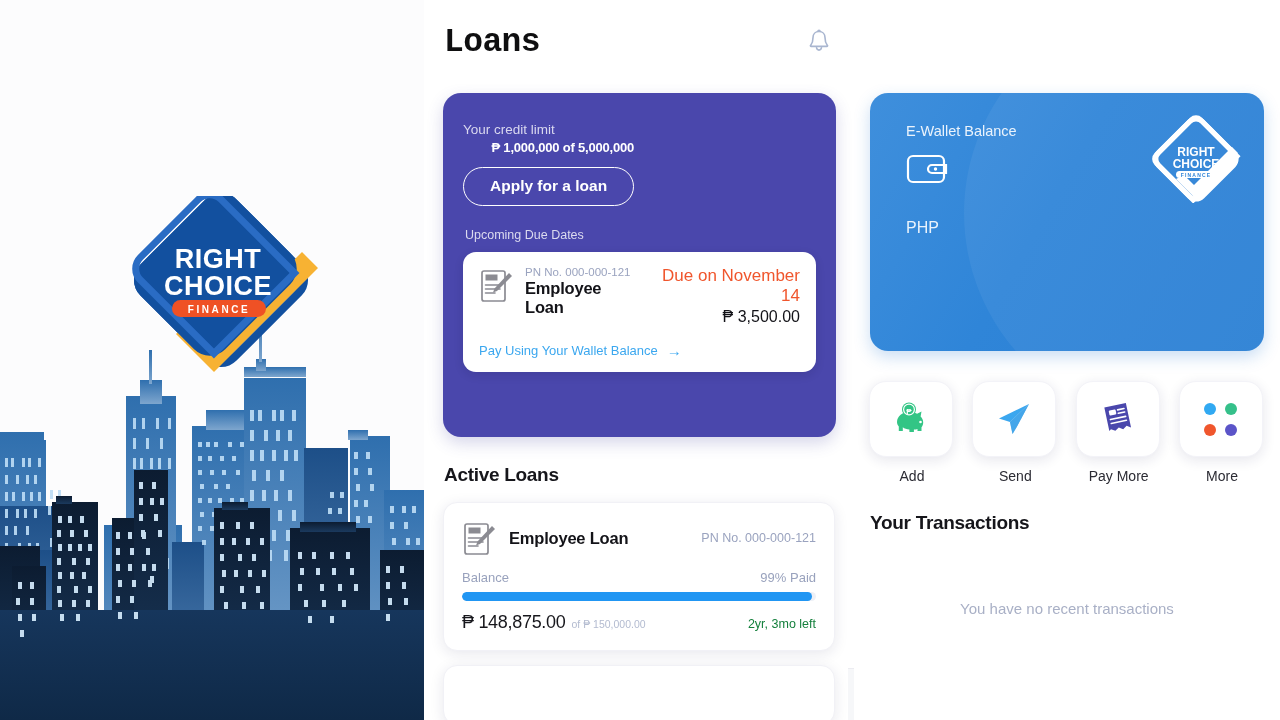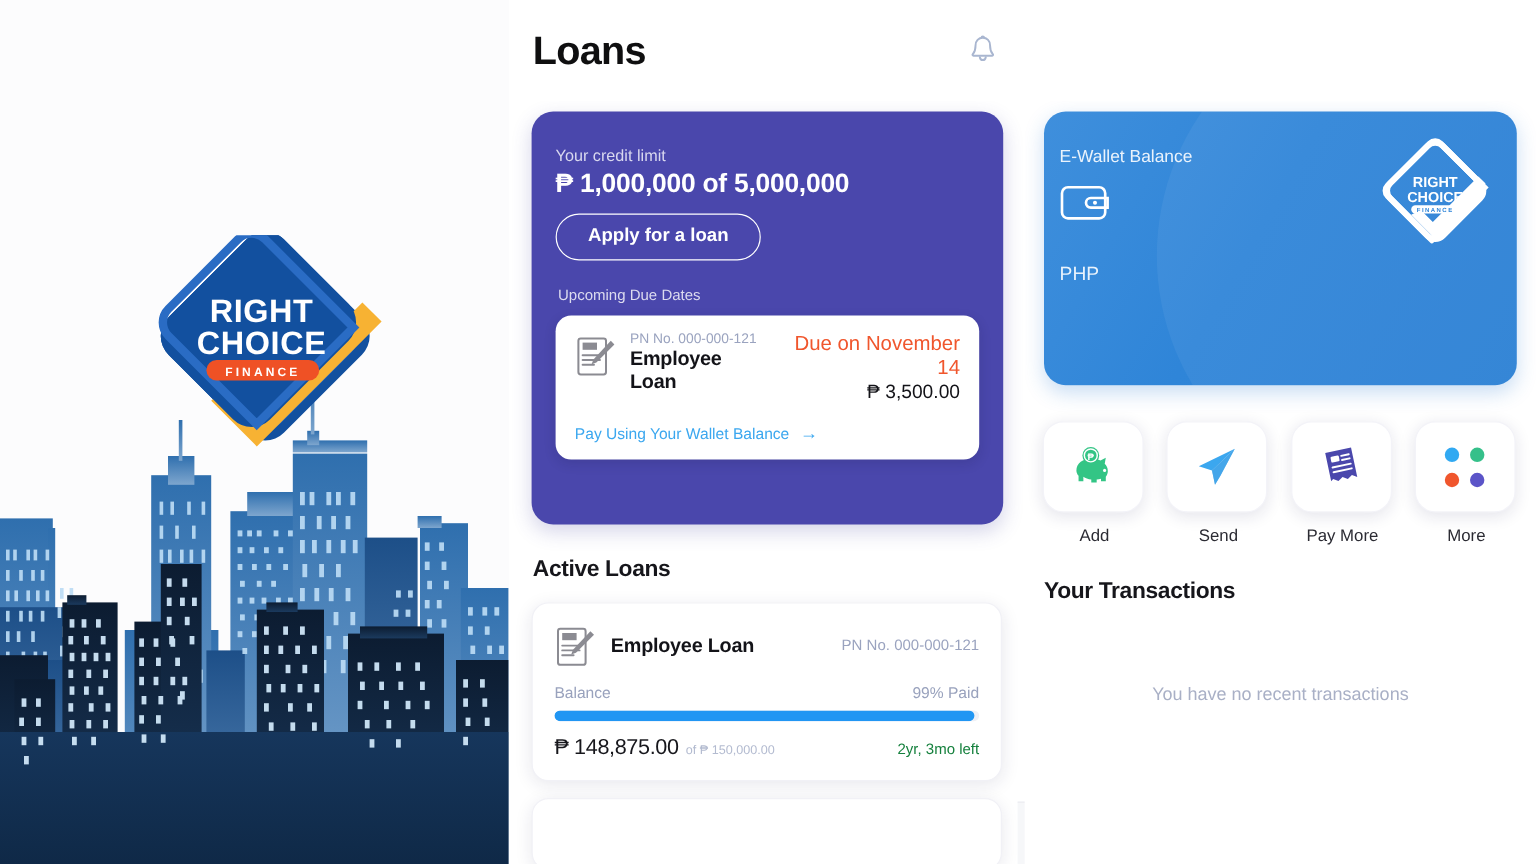--- a/index.html
+++ b/index.html
@@ -29,21 +29,21 @@
   }
   .panel-loans  { left: 424px; width: 430px; }
   .panel-wallet { left: 854px; width: 426px; }
 
   .panel-header {
     position: absolute; top: 0; left: 0; right: 0; height: 84px;
     display: flex; align-items: center; justify-content: space-between;
     padding: 0 22px 0 20px;
   }
   .panel-title {
-    font-size: 33px; font-weight: bold; color: #0f0f10; letter-spacing: -0.6px;
+    font-size: 33px; font-weight: bold; color: #0f0f10; letter-spacing: -0.6px; font-family: Liberation Mono, monospace;
   }
   .bell-icon { width: 26px; height: 28px; display: block; }
 
   .panel-body {
     position: absolute; top: 84px; left: 0; right: 0; bottom: 0;
     overflow: hidden;
   }
 
   
   .credit-card {
@@ -54,22 +54,23 @@
   }
   .credit-top { display: flex; align-items: flex-start; gap: 20px; }
   .donut { position: relative; width: 86px; height: 86px; flex: 0 0 86px; }
   .donut-label {
     position: absolute; inset: 0; display: flex; align-items: center; justify-content: center;
     font-size: 13px; color: #ffffff; letter-spacing: 0.2px;
   }
   .credit-info { padding-top: 3px; }
   .credit-caption { font-size: 13.5px; color: #d9d8ef; margin-bottom: 3px; }
   .credit-amount {
-    font-size: 22px; color: #ffffff; font-weight: bold; letter-spacing: -0.2px;
+    font-size: 13px; color: #ffffff; font-weight: bold; letter-spacing: -0.2px;
     white-space: nowrap;
+    text-align: right;
   }
   .apply-btn {
     margin-top: 12px; display: inline-block;
     border: 1.6px solid #ffffff; border-radius: 20px;
     color: #ffffff; font-size: 15.5px; font-weight: bold;
     padding: 9px 26px 10px 26px; background: transparent; cursor: pointer;
     font-family: Liberation Sans, sans-serif;
   }
   .due-label { margin-top: 22px; font-size: 12.5px; color: #dcdbef; padding-left: 2px; }
 
@@ -115,23 +116,23 @@
   .loan-bal { font-size: 18px; color: #17171c; letter-spacing: -0.3px; }
   .loan-of { font-size: 10.5px; color: #b3bbd0; margin-left: 6px; }
   .loan-left { margin-left: auto; font-size: 12.5px; color: #15803d; }
   .loan-card-next {
     margin: 14px 19px 0 19px; height: 60px; background: #ffffff; border-radius: 14px;
     box-shadow: 0 3px 14px rgba(30,30,80,0.10); border: 1px solid #f1f1f6;
   }
 
   
   .wallet-card {
-    position: relative; margin: 9px 16px 0 16px; height: 228px; border-radius: 18px;
+    position: relative; margin: 9px 16px 0 16px; height: 258px; border-radius: 18px;
     background: linear-gradient(120deg, #3f8fdc 0%, #2f85d8 45%, #2a7fd4 100%);
-    overflow: hidden; padding: 30px 13px;
+    overflow: hidden; padding: 30px 36px;
     box-shadow: 0 6px 16px rgba(45,125,210,0.25);
   }
   .wallet-card::after {
     content: ""; position: absolute; right: -120px; top: -90px;
     width: 420px; height: 420px; border-radius: 50%;
     background: rgba(255,255,255,0.055);
   }
   .wallet-label { font-size: 14.5px; color: #eaf3fc; position: relative; z-index: 2; }
   .wallet-icon { margin-top: 12px; width: 42px; height: 34px; position: relative; z-index: 2; }
   .wallet-ccy { margin-top: 30px; font-size: 16px; color: #eaf3fc; position: relative; z-index: 2; }

